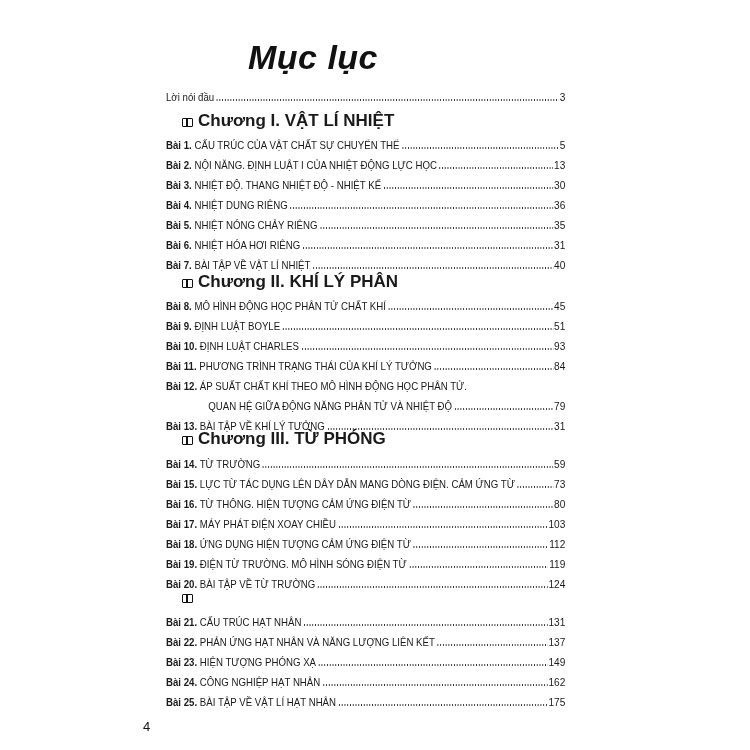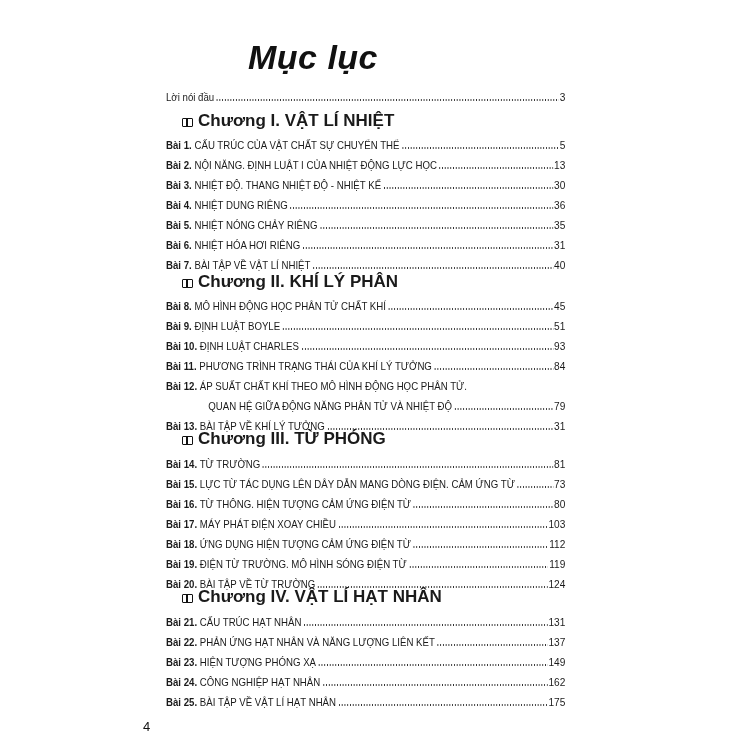--- a/index.html
+++ b/index.html
@@ -128,21 +128,21 @@
       <span class="dots"></span>
       <span class="page">31</span>
     </div>
 
   <div class="chapter" style="top:430px;">
     <span class="book-icon"></span><span>Chương III. TỪ PHÓNG</span>
   </div>
   <div class="row" style="top:455px;">
       <span class="label"><b>Bài 14.</b> <span>TỪ TRƯỜNG</span></span>
       <span class="dots"></span>
-      <span class="page">81</span>
+      <span class="page">59</span>
     </div>
   <div class="row" style="top:475px;">
       <span class="label"><b>Bài 15.</b> <span>LỰC TỪ TÁC DỤNG LÊN DÂY DẪN MANG DÒNG ĐIỆN. CẢM ỨNG TỪ</span></span>
       <span class="dots"></span>
       <span class="page">73</span>
     </div>
   <div class="row" style="top:495px;">
       <span class="label"><b>Bài 16.</b> <span>TỪ THÔNG. HIỆN TƯỢNG CẢM ỨNG ĐIỆN TỪ</span></span>
       <span class="dots"></span>
       <span class="page">80</span>
@@ -162,21 +162,21 @@
       <span class="dots"></span>
       <span class="page">119</span>
     </div>
   <div class="row" style="top:575px;">
       <span class="label"><b>Bài 20.</b> <span>BÀI TẬP VỀ TỪ TRƯỜNG</span></span>
       <span class="dots"></span>
       <span class="page">124</span>
     </div>
 
   <div class="chapter" style="top:588px;">
-    <span class="book-icon"></span><span>Chương IV. VẬT LÍ HẠT NHÂN</span>
+    <span class="book-icon"></span>
   </div>
   <div class="row" style="top:613px;">
       <span class="label"><b>Bài 21.</b> <span>CẤU TRÚC HẠT NHÂN</span></span>
       <span class="dots"></span>
       <span class="page">131</span>
     </div>
   <div class="row" style="top:633px;">
       <span class="label"><b>Bài 22.</b> <span>PHẢN ỨNG HẠT NHÂN VÀ NĂNG LƯỢNG LIÊN KẾT</span></span>
       <span class="dots"></span>
       <span class="page">137</span>

